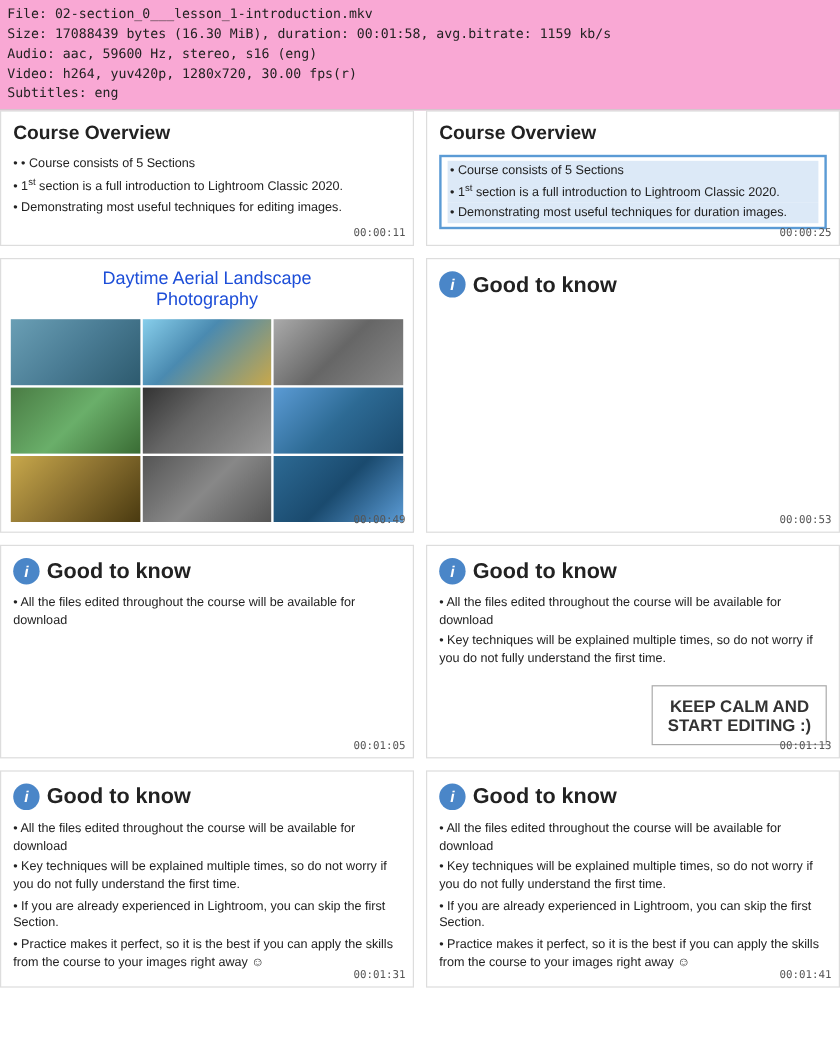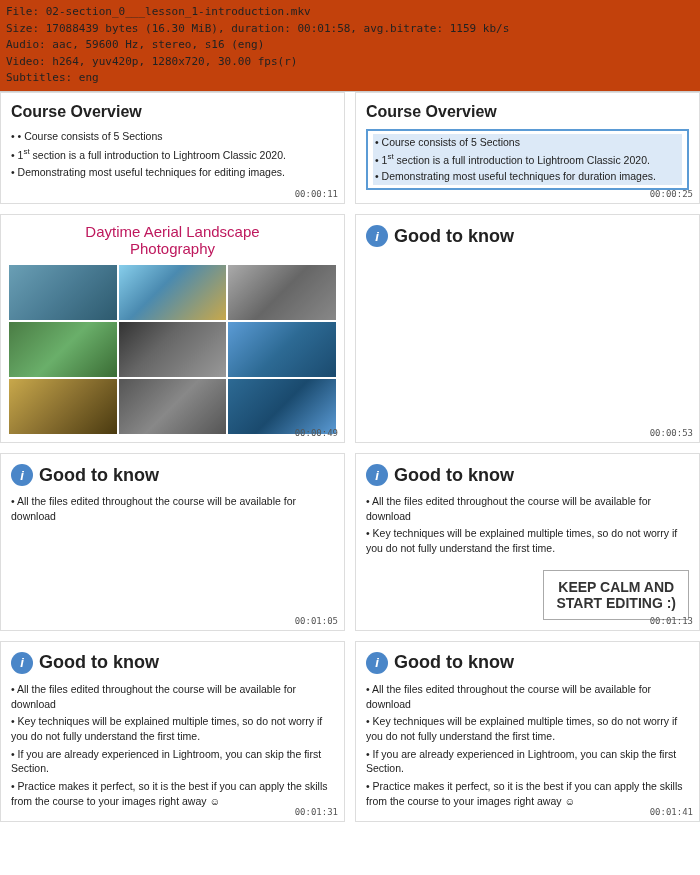--- a/index.html
+++ b/index.html
@@ -6,21 +6,21 @@
     body {
       font-family: Arial, sans-serif;
       font-size: 11px;
       background: #fff;
       width: 700px;
       min-height: 875px;
       color: #222;
     }
 
     .file-info {
-      background: #c2410c;
+      background: #f9a8d4;
       padding: 4px 6px;
       font-size: 11px;
       line-height: 1.5;
       font-family: monospace;
       border-bottom: 1px solid #ccc;
     }
 
     .grid-container {
       display: grid;
       grid-template-columns: 1fr 1fr;
@@ -106,21 +106,21 @@
       flex-direction: column;
       align-items: center;
       justify-content: flex-start;
     }
 
     .landscape-title {
       font-size: 15px;
       text-align: center;
       margin-bottom: 8px;
       font-weight: normal;
-      color: #be185d;
+      color: #1d4ed8;
     }
 
     .photo-grid {
       display: grid;
       grid-template-columns: repeat(3, 1fr);
       gap: 2px;
       width: 100%;
     }
 
     .photo-cell {

